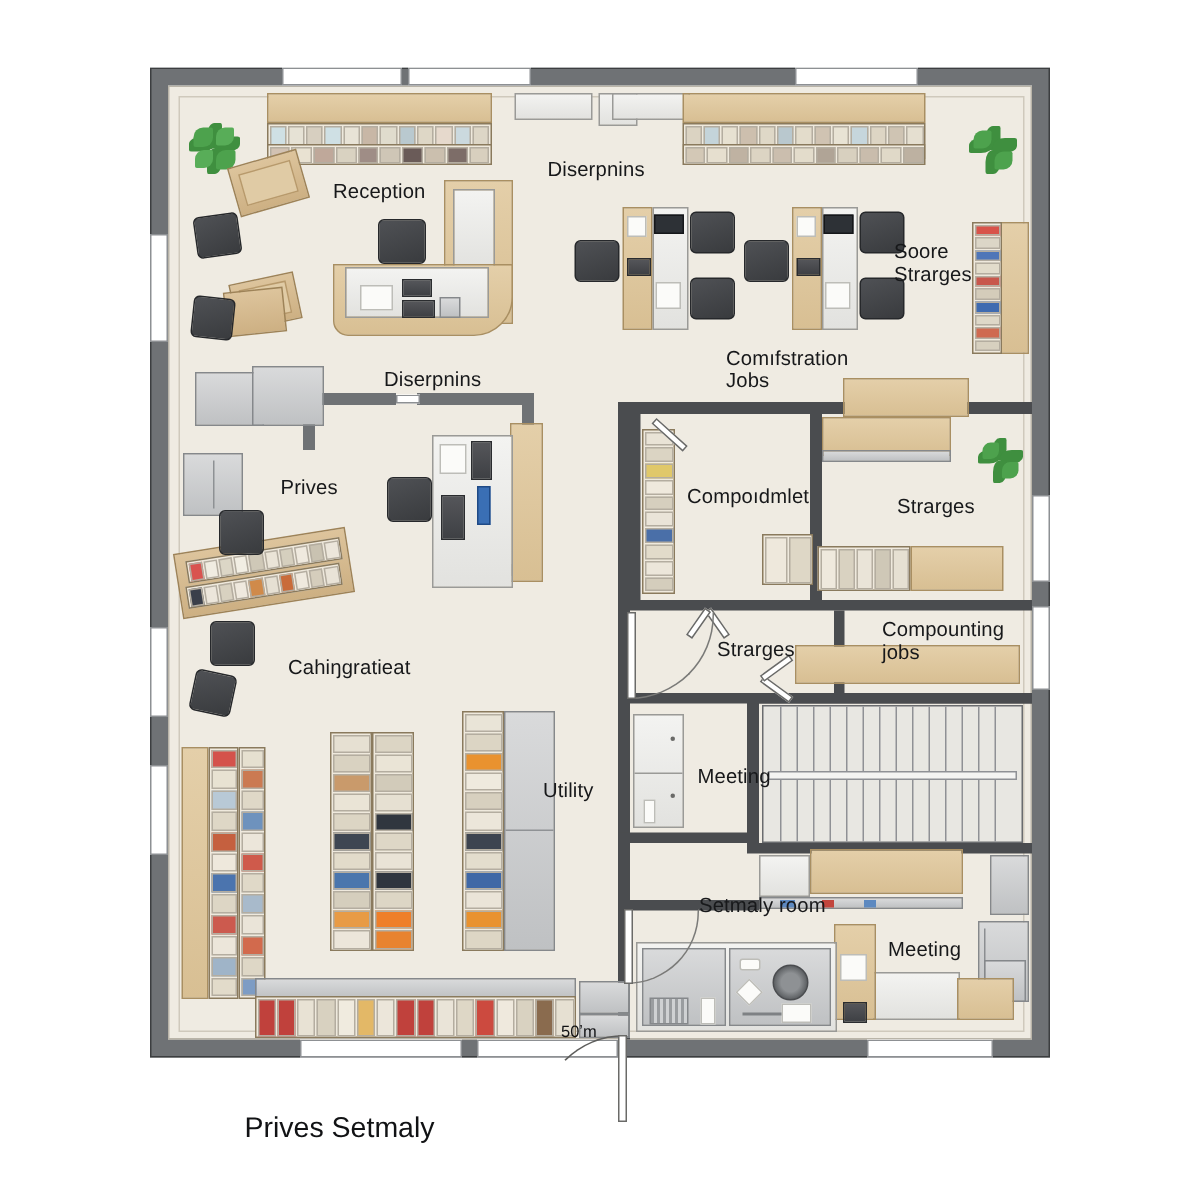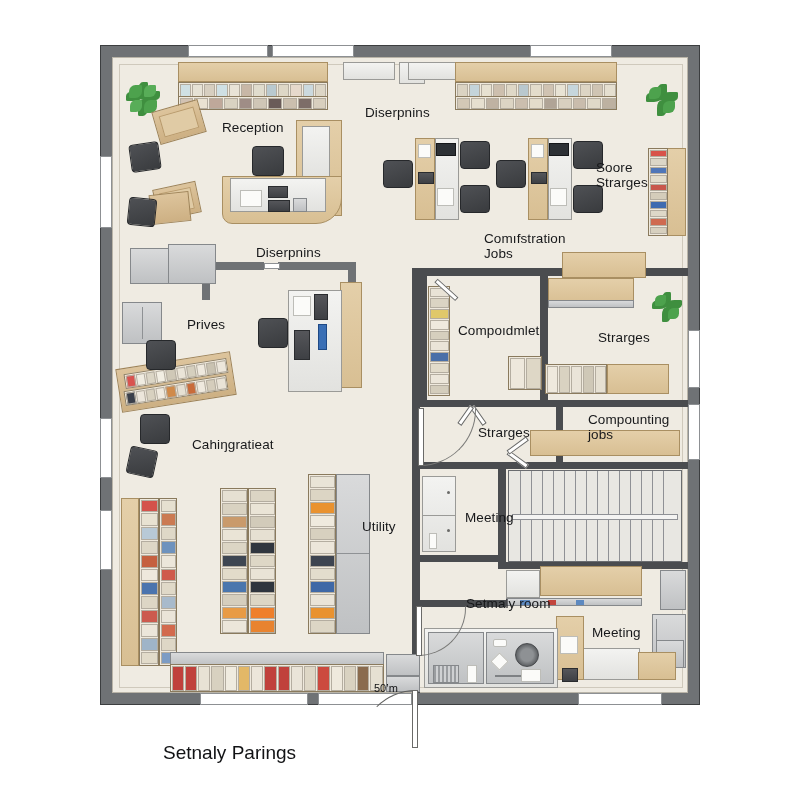--- a/index.html
+++ b/index.html
@@ -526,15 +526,15 @@
   <div class="lbl" style="left:478px;top:425px;">Strarges</div>
   <div class="lbl" style="left:588px;top:412px;">Compounting
 jobs</div>
   <div class="lbl" style="left:362px;top:519px;">Utility</div>
   <div class="lbl" style="left:465px;top:510px;">Meeting</div>
   <div class="lbl" style="left:466px;top:596px;">Setmaly room</div>
   <div class="lbl" style="left:592px;top:625px;">Meeting</div>
 
   <div class="scaletxt" style="left:374px;top:682px;">50ʼm</div>
 
-  <div class="caption" style="left:163px;top:742px;">Setnaly Parings</div>
+  <div class="caption" style="left:163px;top:742px;">Prives Setmaly</div>
 
 </div>
 
 </body></html>

